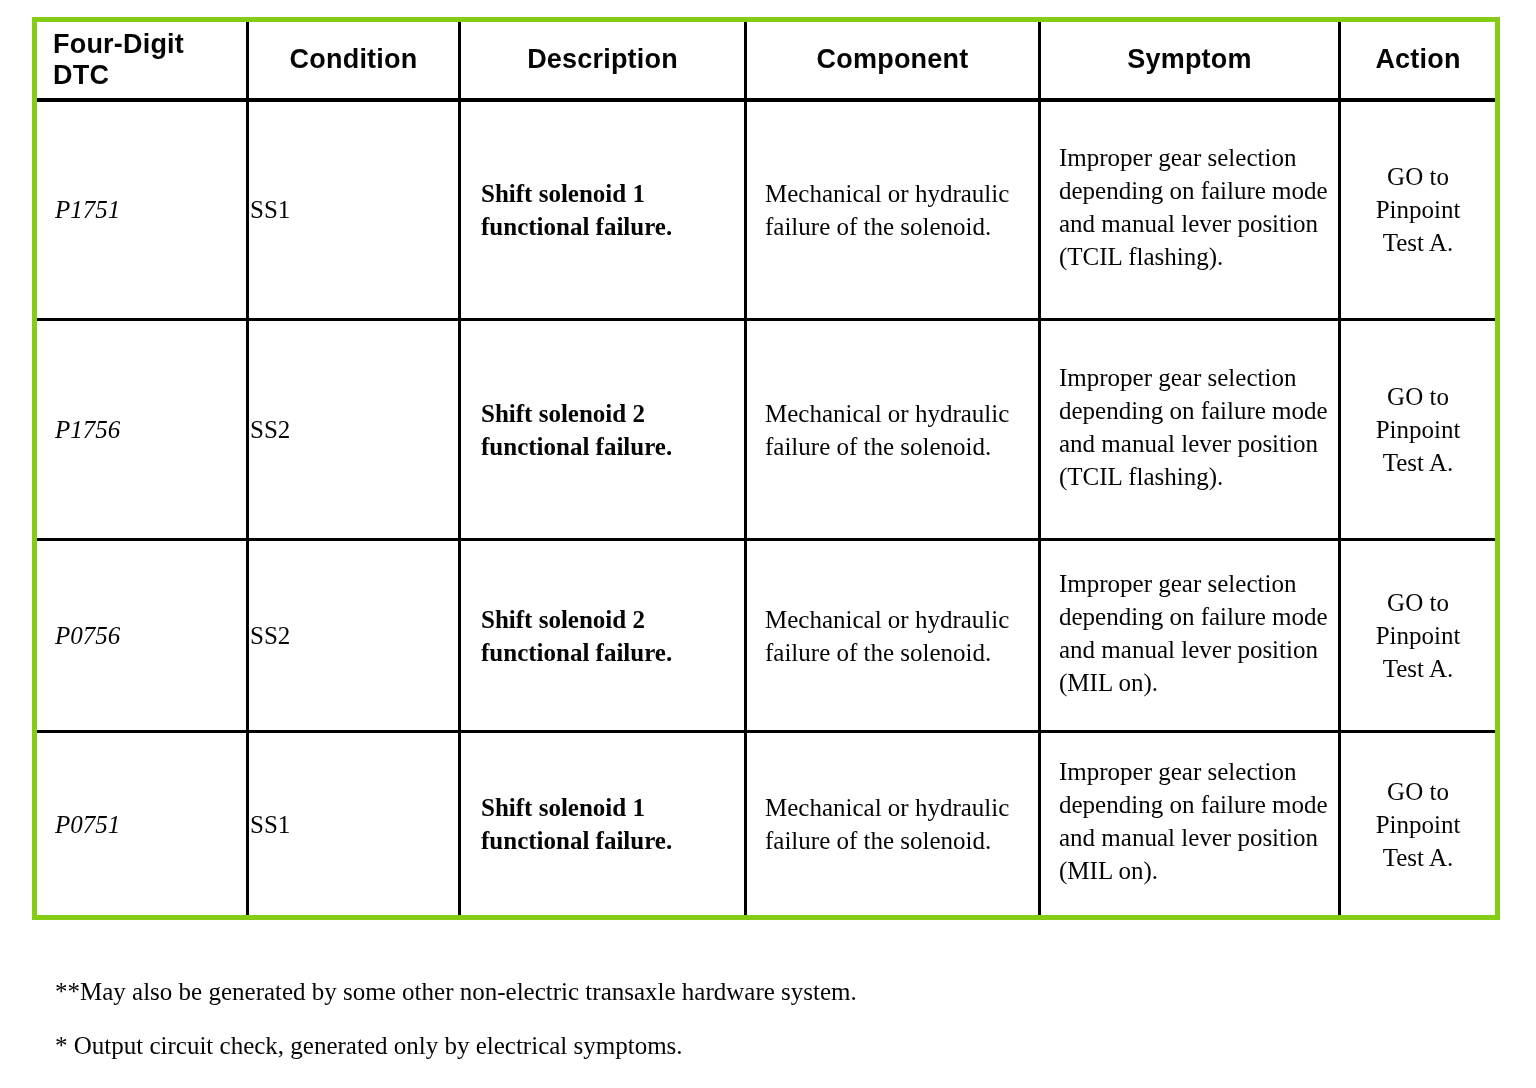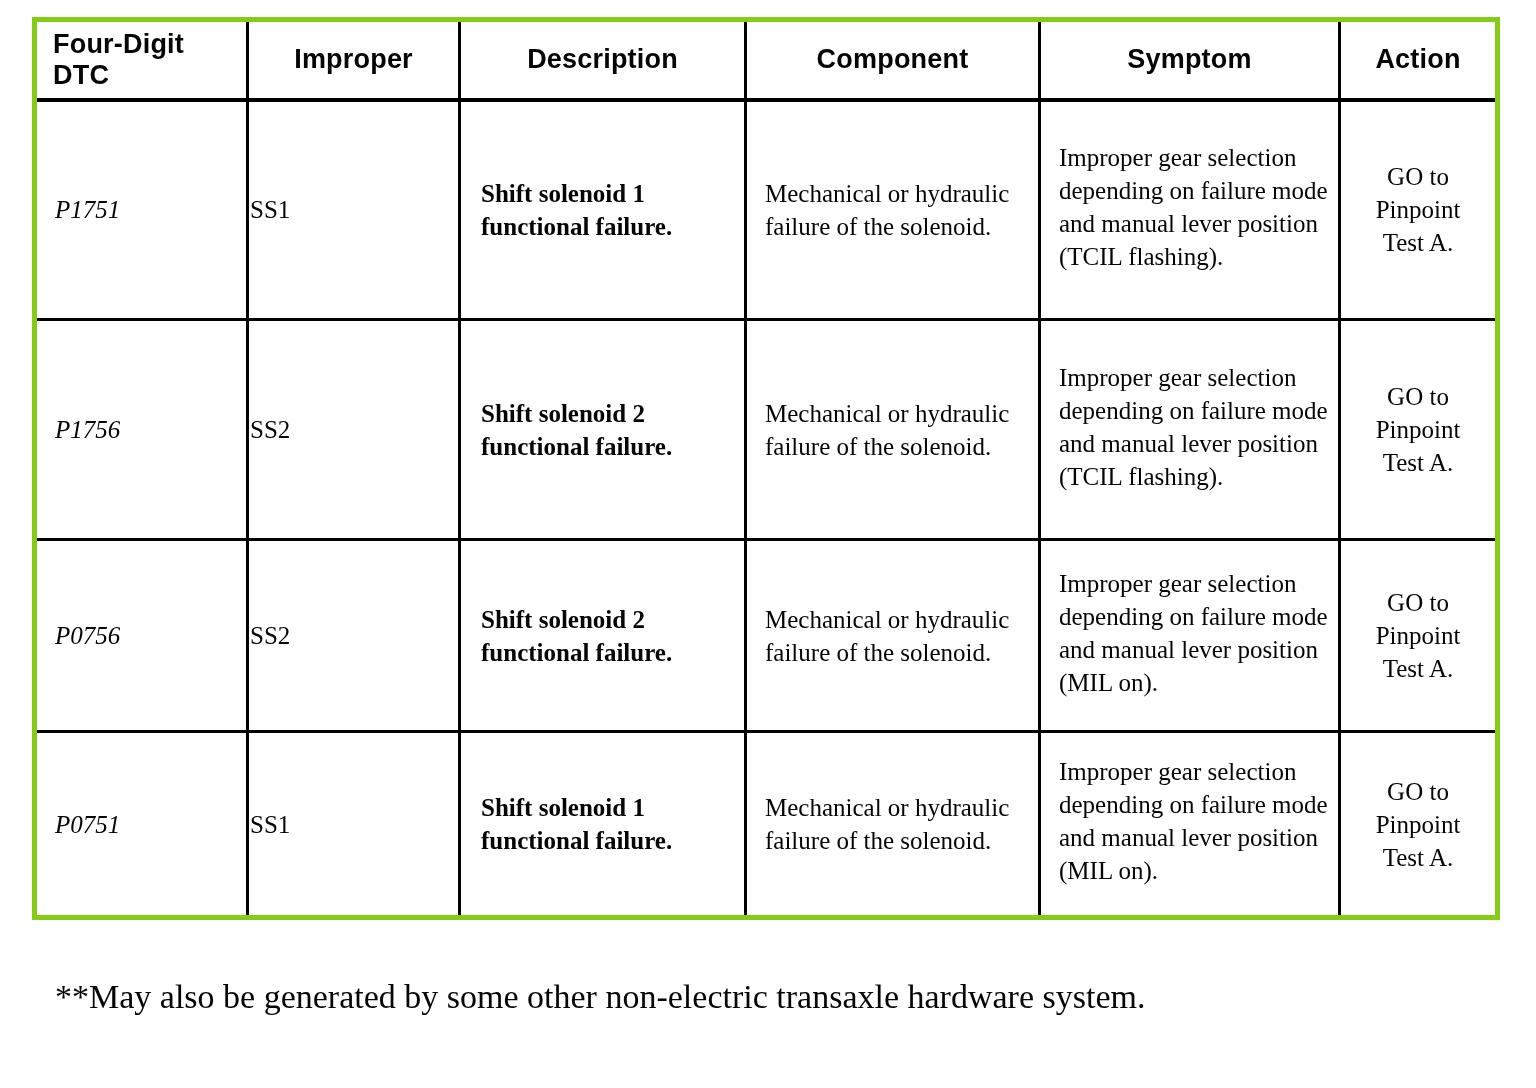--- a/index.html
+++ b/index.html
@@ -60,21 +60,21 @@
     padding:6px 10px 12px 18px;
   }
   td.c-act{
     text-align:center;
     padding:0 24px;
   }
   .footnotes{
     position:absolute;
     left:55px; top:978px;
     width:1200px;
-    font-size:34px;
+    font-size:25px;
   }
   .footnote{
     margin:0 0 26px 0;
     white-space:nowrap;
   }
 </style>
 </head>
 <body>
 
 <div class="table-wrap">
@@ -83,21 +83,21 @@
       <col style="width:213px">
       <col style="width:212px">
       <col style="width:286px">
       <col style="width:294px">
       <col style="width:300px">
       <col style="width:158px">
     </colgroup>
     <thead>
       <tr>
         <th class="col-dtc">Four-Digit DTC</th>
-        <th>Improper</th>
+        <th>Condition</th>
         <th>Description</th>
         <th>Component</th>
         <th>Symptom</th>
         <th>Action</th>
       </tr>
     </thead>
     <tbody>
       <tr class="r1">
         <td class="c-dtc">P1751</td>
         <td class="c-comp">SS1</td>
@@ -129,13 +129,14 @@
         <td class="c-cond">Mechanical or hydraulic failure of the solenoid.</td>
         <td class="c-symp">Improper gear selection depending on failure mode and manual lever position (MIL on).</td>
         <td class="c-act">GO to Pinpoint Test A.</td>
       </tr>
     </tbody>
   </table>
 </div>
 
 <div class="footnotes">
   <p class="footnote">**May also be generated by some other non-electric transaxle hardware system.</p>
+  <p class="footnote">* Output circuit check, generated only by electrical symptoms.</p>
 </div>
 
 </body></html>

